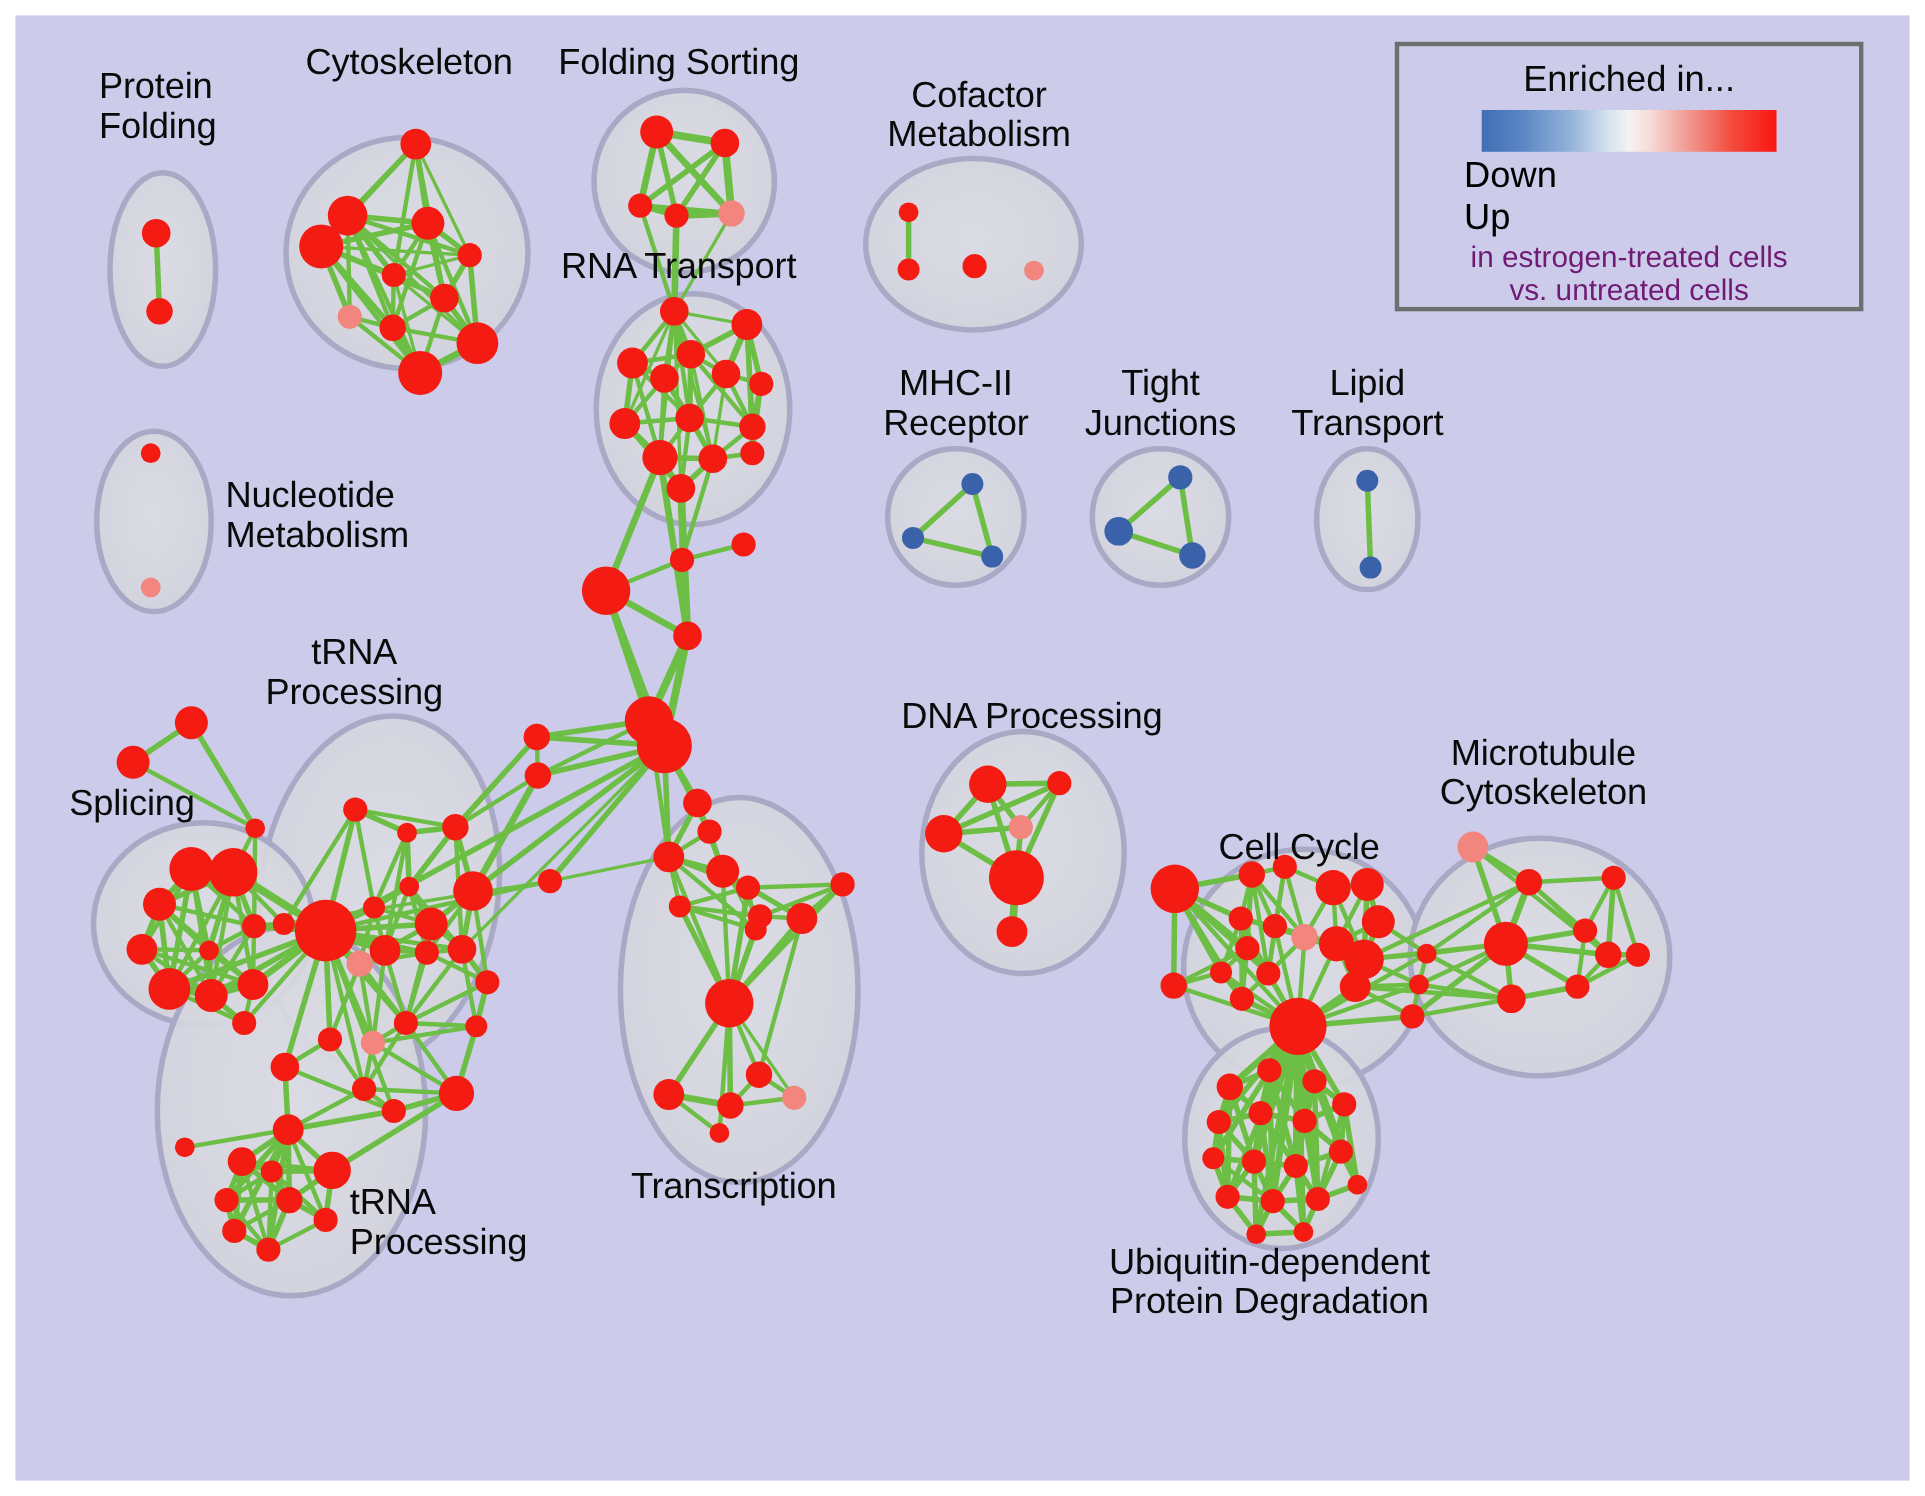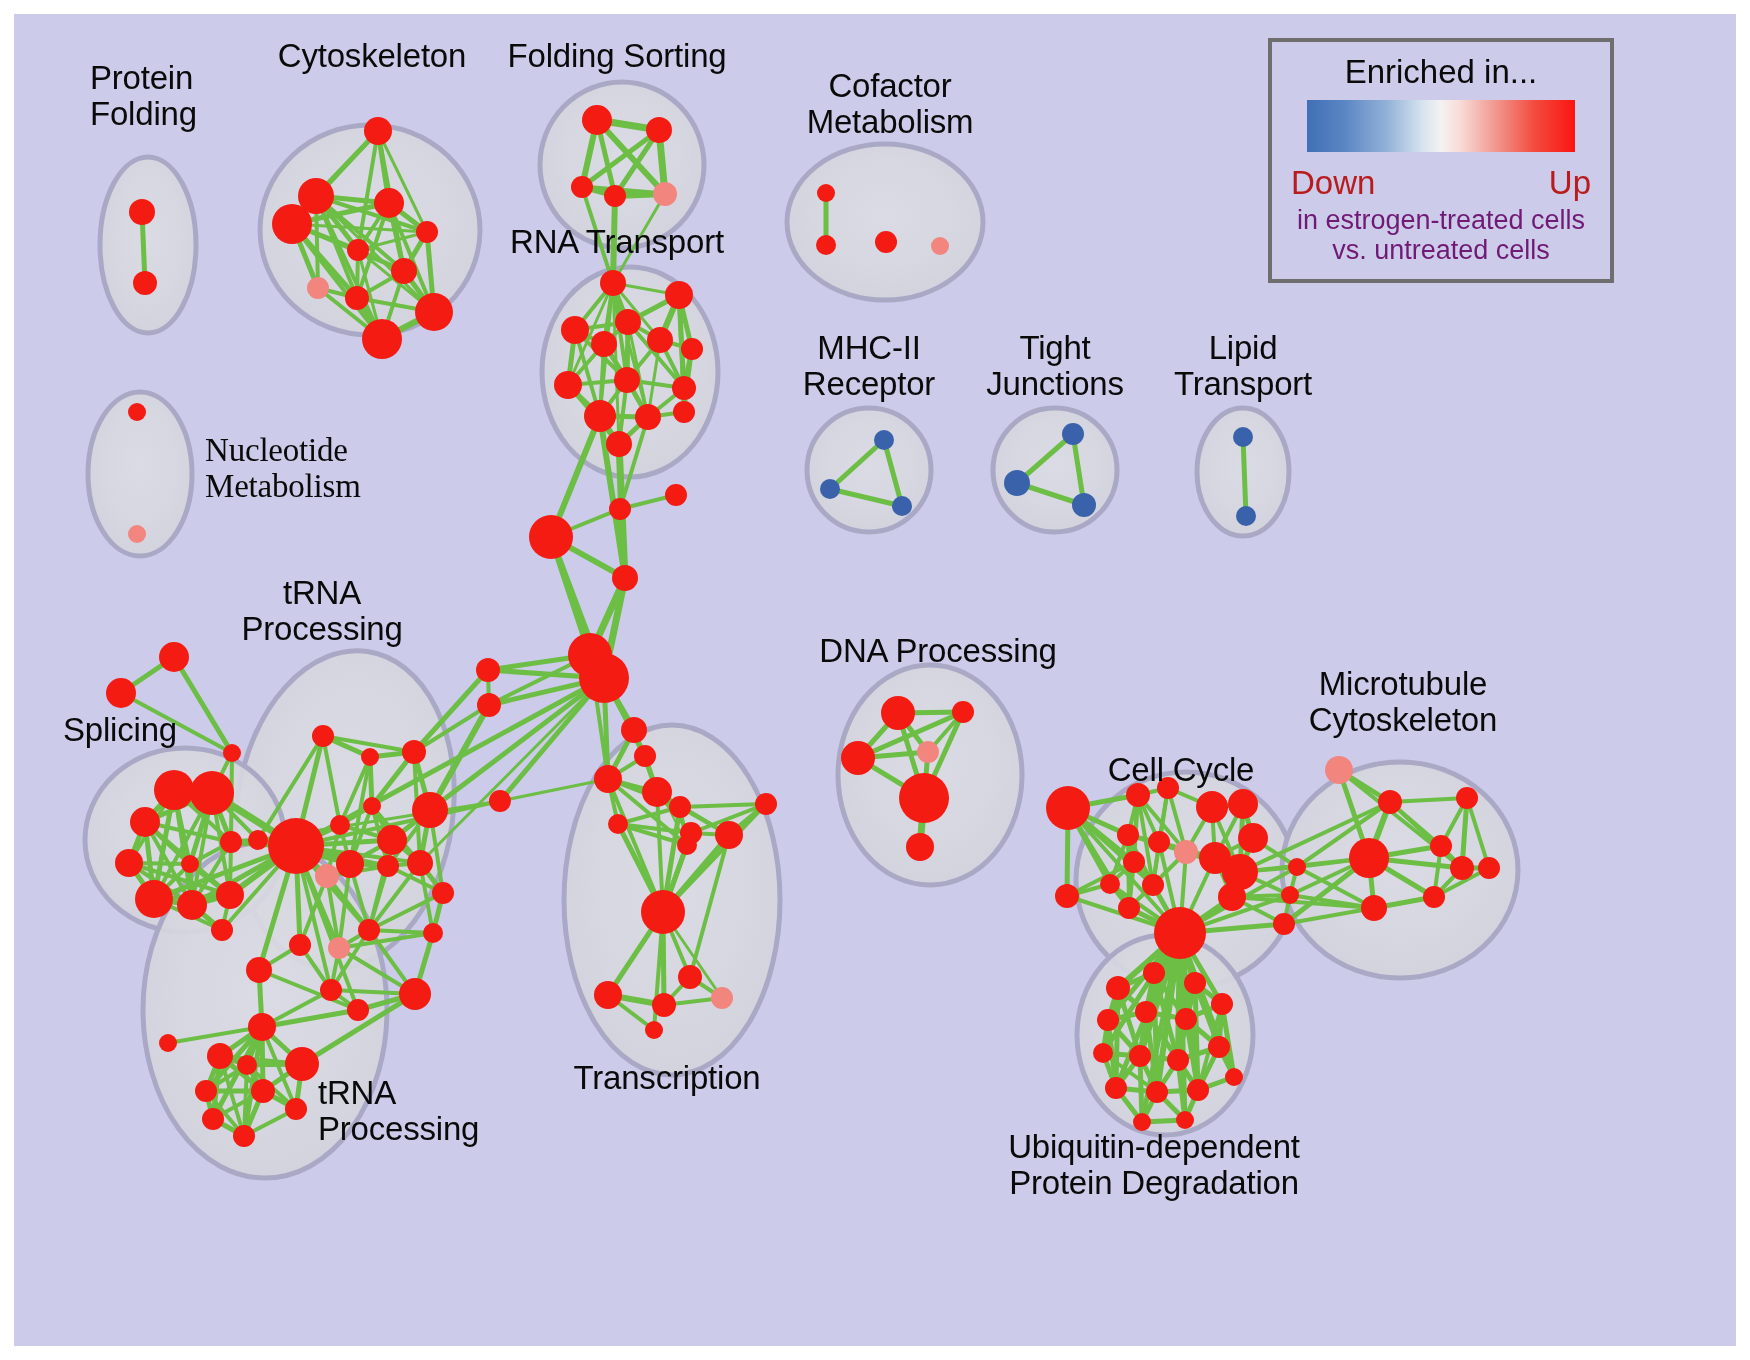--- a/index.html
+++ b/index.html
@@ -41,21 +41,21 @@
     white-space: pre-line;
     letter-spacing: -0.2px;
   }
   .cl-center { text-align: center; transform: translateX(-50%); }
   .cl-left   { text-align: left; }
 
   #legend {
     position: absolute;
     left: 1268px;
     top: 38px;
-    width: 346px;
+    width: 426px;
     height: 245px;
     box-sizing: border-box;
     border: 4px solid #6e6e6e;
     background: #ccccea;
     display: flex;
     flex-direction: column;
     align-items: center;
   }
   #legend-title {
     margin-top: 11px;
@@ -65,26 +65,27 @@
   #legend-bar {
     margin-top: 9px;
     width: 268px;
     height: 52px;
     background: linear-gradient(to right,
        #3f6fb5 0%, #5b86c4 14%, #93b2d8 30%,
        #d6e3ef 43%, #f4f2f2 50%, #f8dcd8 57%,
        #f09a92 70%, #f34b3e 85%, #fa1511 100%);
   }
   #legend-ends {
-    margin-top: 12px;
+    margin-top: 2px;
     width: 300px;
     display: flex;
     justify-content: space-between;
     font-size: 33px;
-    color: #b91c1c;
+    color: #000000;
+    flex-direction: column;
   }
   .legend-sub {
     font-size: 27px;
     color: #701a75;
     line-height: 1.12;
     text-align: center;
   }
   #legend-sub1 { margin-top: 3px; }
 </style>
 </head>
@@ -817,21 +818,21 @@
   </svg>
 
   <div id="label-layer">
       <div class="cluster-label cl-left" style="left: 90px; top: 60px;">Protein
 Folding</div>
       <div class="cluster-label cl-center" style="left: 372px; top: 38px;">Cytoskeleton</div>
       <div class="cluster-label cl-center" style="left: 617px; top: 38px;">Folding Sorting</div>
       <div class="cluster-label cl-center" style="left: 890px; top: 68px;">Cofactor
 Metabolism</div>
       <div class="cluster-label cl-center" style="left: 617px; top: 224px;">RNA Transport</div>
-      <div class="cluster-label cl-left" style="left: 205px; top: 432px; font-family: Liberation Serif, serif;">Nucleotide
+      <div class="cluster-label cl-left" style="left: 205px; top: 432px;">Nucleotide
 Metabolism</div>
       <div class="cluster-label cl-center" style="left: 869px; top: 330px;">MHC-II
 Receptor</div>
       <div class="cluster-label cl-center" style="left: 1055px; top: 330px;">Tight
 Junctions</div>
       <div class="cluster-label cl-center" style="left: 1243px; top: 330px;">Lipid
 Transport</div>
       <div class="cluster-label cl-center" style="left: 322px; top: 575px;">tRNA
 Processing</div>
       <div class="cluster-label cl-left" style="left: 63px; top: 712px; text-align: center;">Splicing</div>

